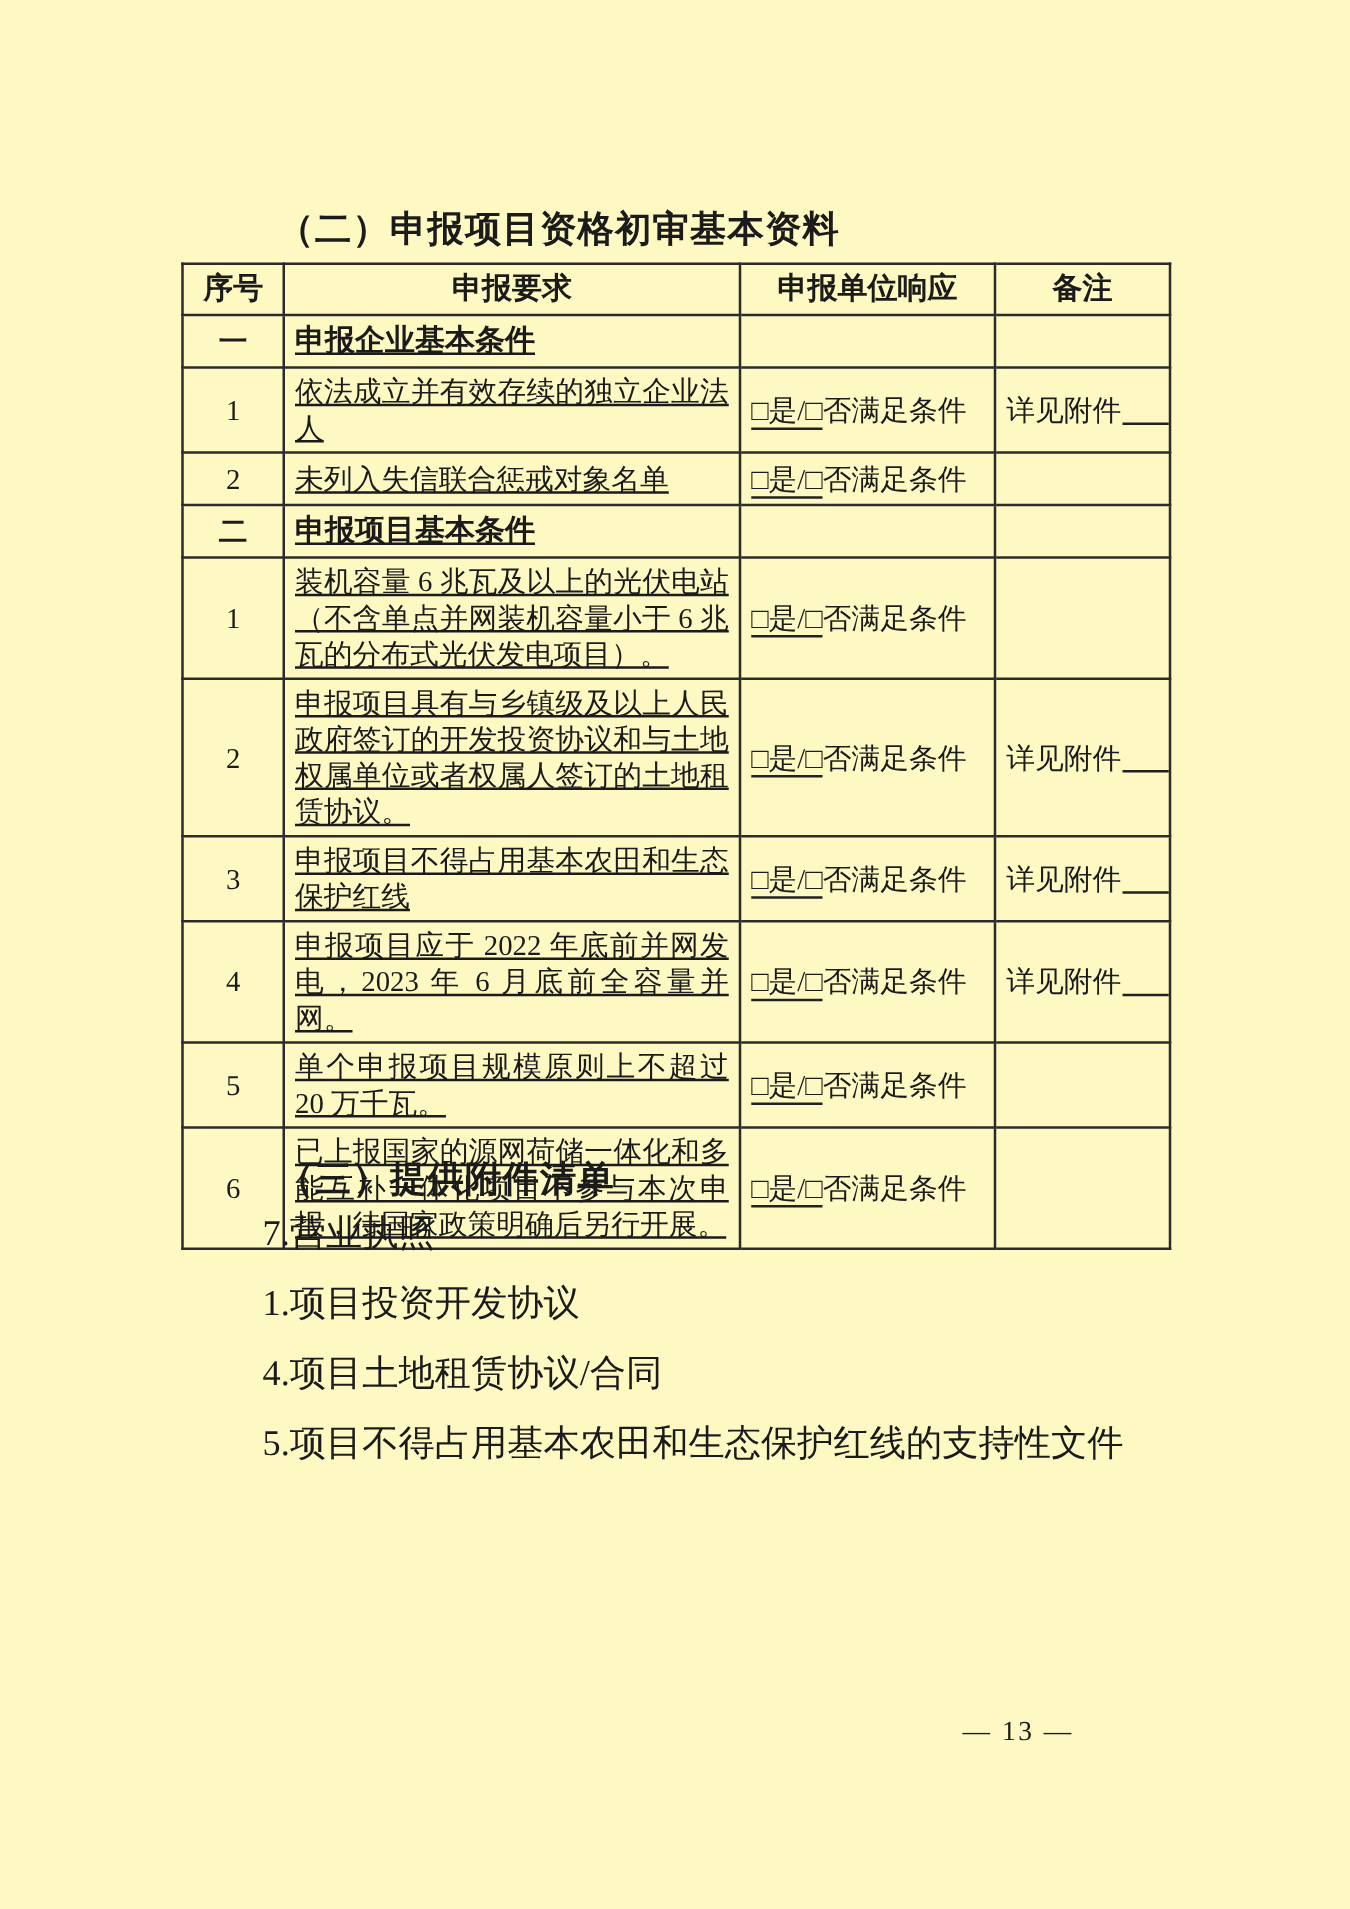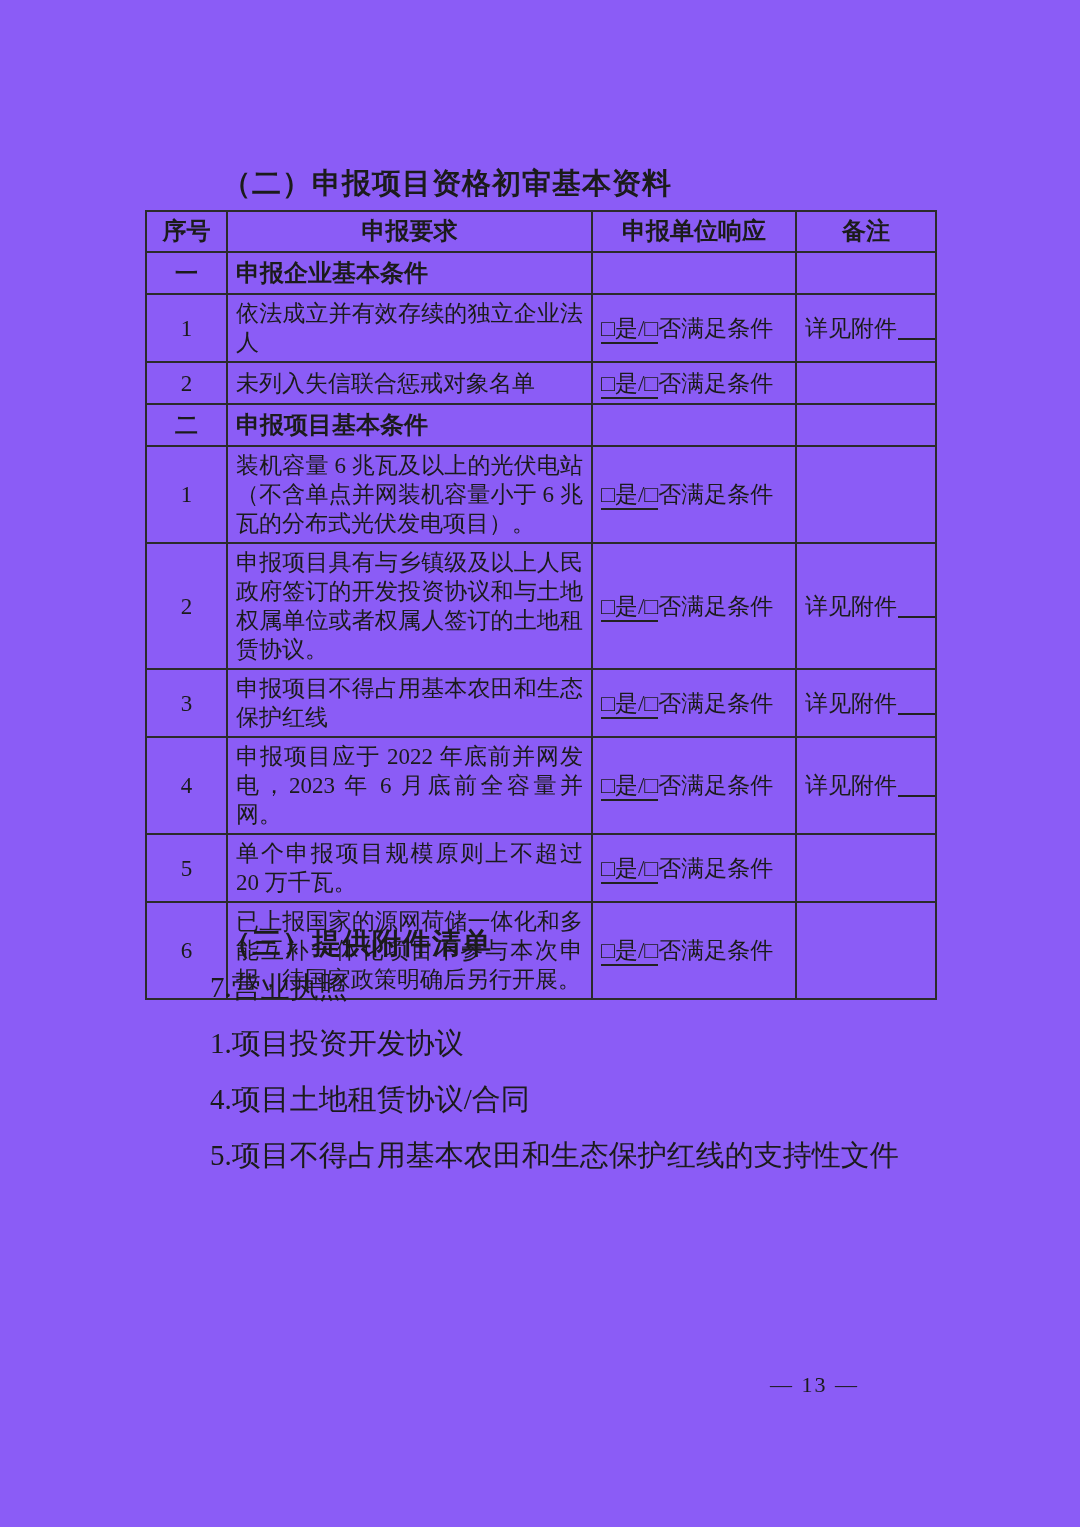--- a/index.html
+++ b/index.html
@@ -6,21 +6,21 @@
   html, body { margin: 0; padding: 0; }
   body {
     width: 1080px; height: 1527px;
     background: #f4f4f4;
     font-family: "Liberation Serif", "DejaVu Serif", serif;
     color: #1b1b1b;
   }
   .page {
     position: relative;
     width: 1080px; height: 1527px;
-    background: #8b5cf6;
+    background: #fef9c3;
     overflow: hidden;
   }
   .sec-title {
     position: absolute;
     left: 222px;
     font-size: 29px;
     font-weight: 700;
     letter-spacing: 1px;
     white-space: nowrap;
   }
@@ -47,21 +47,21 @@
     font-weight: 700;
     text-align: center;
     padding: 2px 4px;
   }
   .col-no  { width: 81px; }
   .col-req { width: 365px; }
   .col-resp{ width: 204px; }
   .col-rem { width: 140px; }
 
   .c-no { text-align: center; padding: 2px 2px; }
-  .c-req { text-align: justify; }
+  .c-req { text-align: justify; text-decoration: underline; }
   tr.section .c-req { font-weight: 700; font-size: 24px; }
   tr.section .c-no  { font-weight: 700; }
   .c-resp { padding: 2px 2px 2px 6px; font-size: 23.5px; white-space: nowrap; }
   .c-rem  { padding: 2px 2px 2px 9px; font-size: 23.5px; white-space: nowrap; }
 
   .resp-u { border-bottom: 2px solid #222; padding-bottom: 1px; }
   .blank-line {
     display: inline-block;
     width: 40px; height: 1em;
     border-bottom: 2px solid #222;

